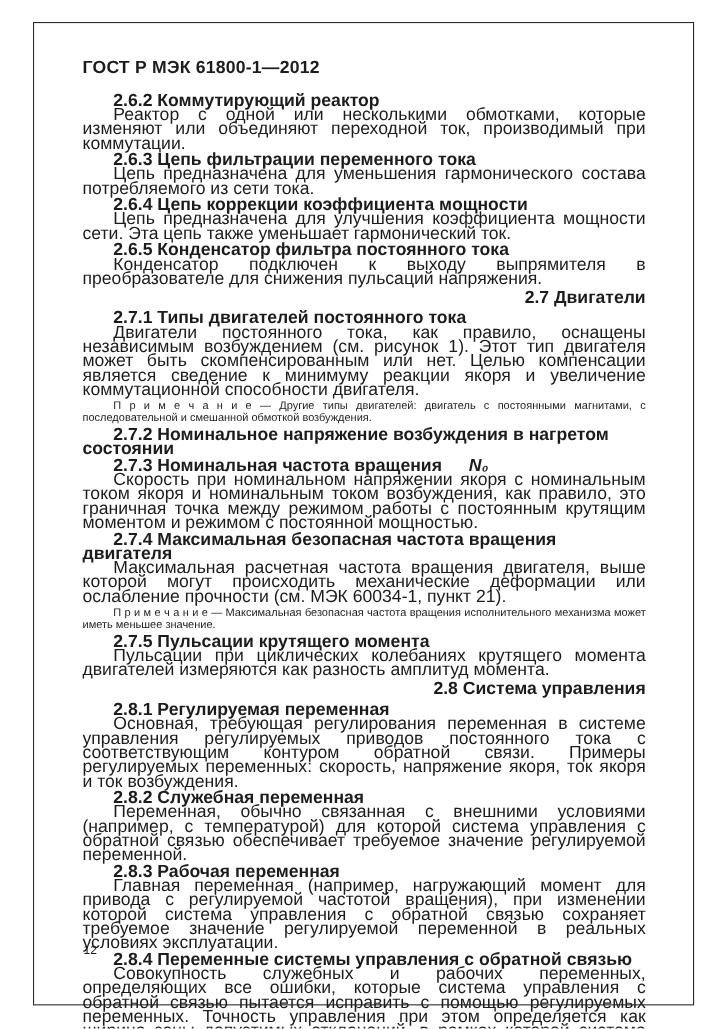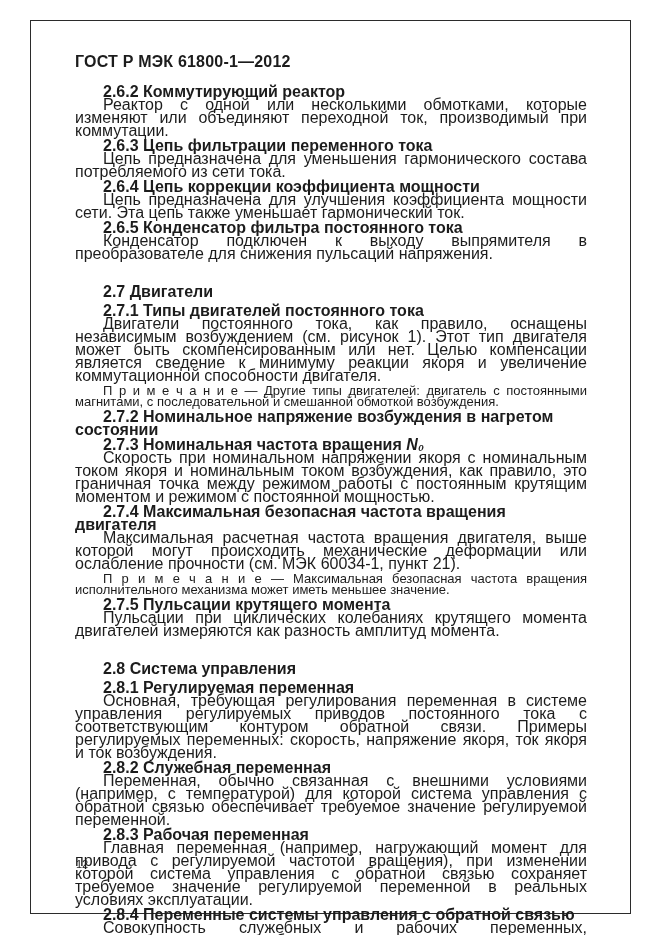--- a/index.html
+++ b/index.html
@@ -35,29 +35,30 @@
     text-align: justify;
     text-indent: 28px;
     margin: 0;
   }
   .doc-body p.heading {
     font-weight: bold;
     text-align: left;
     margin-top: 2px;
   }
   .doc-body p.heading.major {
-    margin-top: 25px;
+    margin-top: 4px;
     margin-bottom: 6px;
+    text-align: right;
   }
   .doc-body p.note {
-    font-size: 13px;
+    font-size: 10px;
     line-height: 11px;
     margin: 3px 0;
   }
-  .doc-body i { font-style: italic; }
+  .doc-body i { font-style: italic; margin-left: 20px; }
   .page-number {
     position: absolute;
     left: 76px; top: 838px;
     font-size: 11px;
     line-height: 13px;
     margin-top: 20px;
   }
 </style>
 </head>
 <body>

